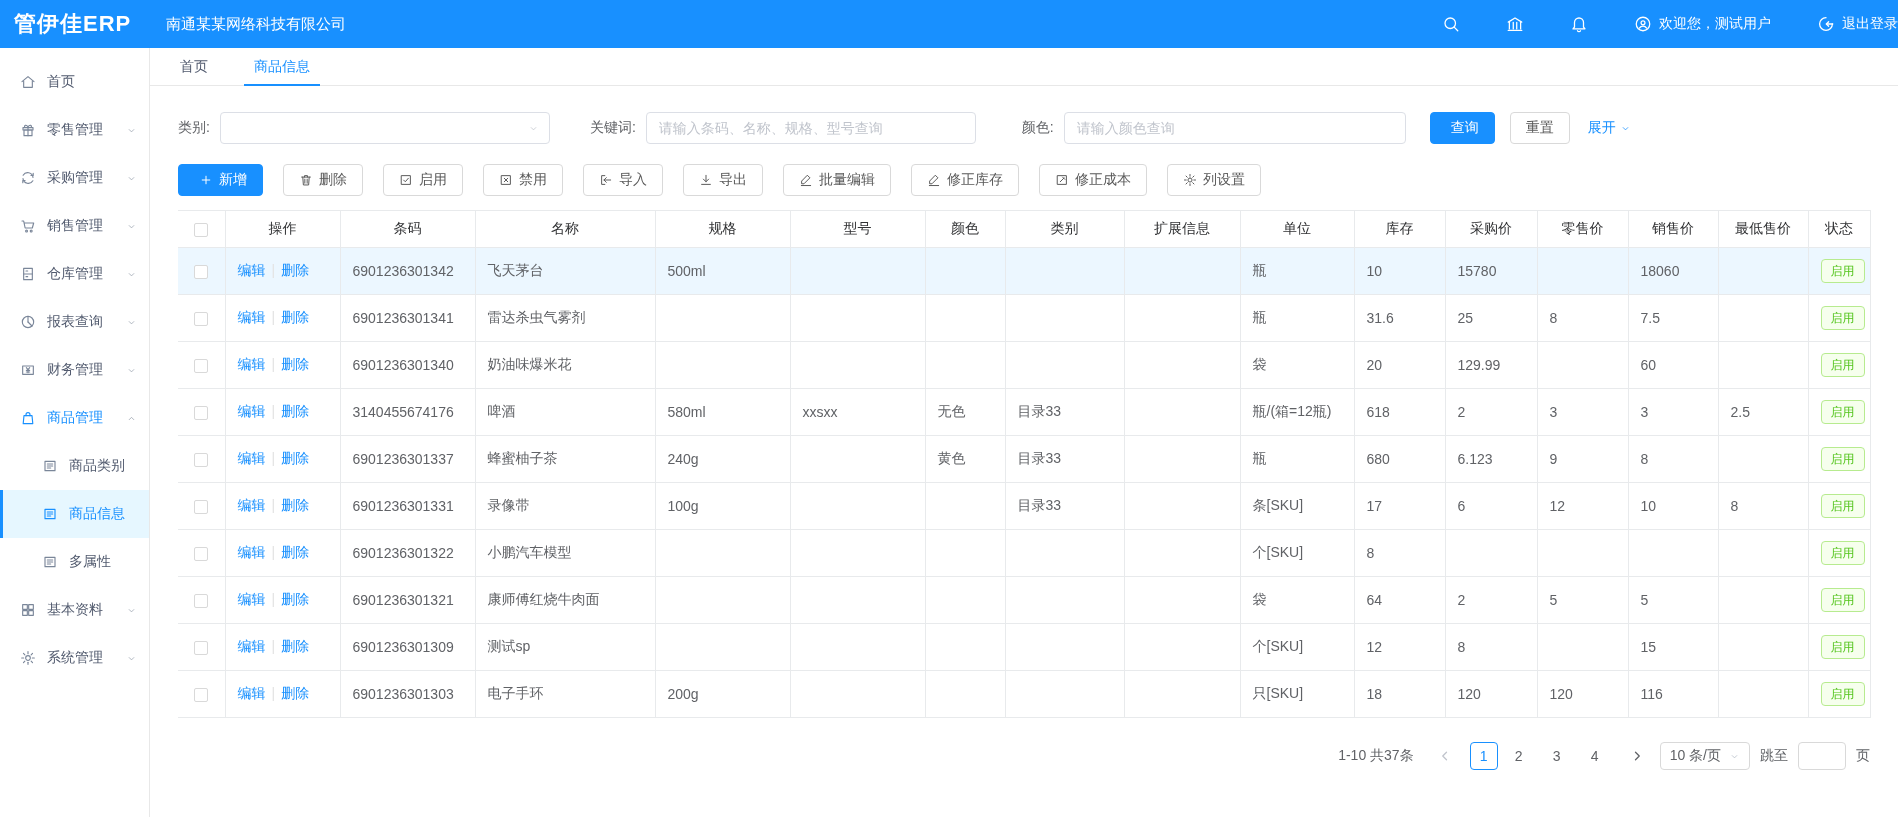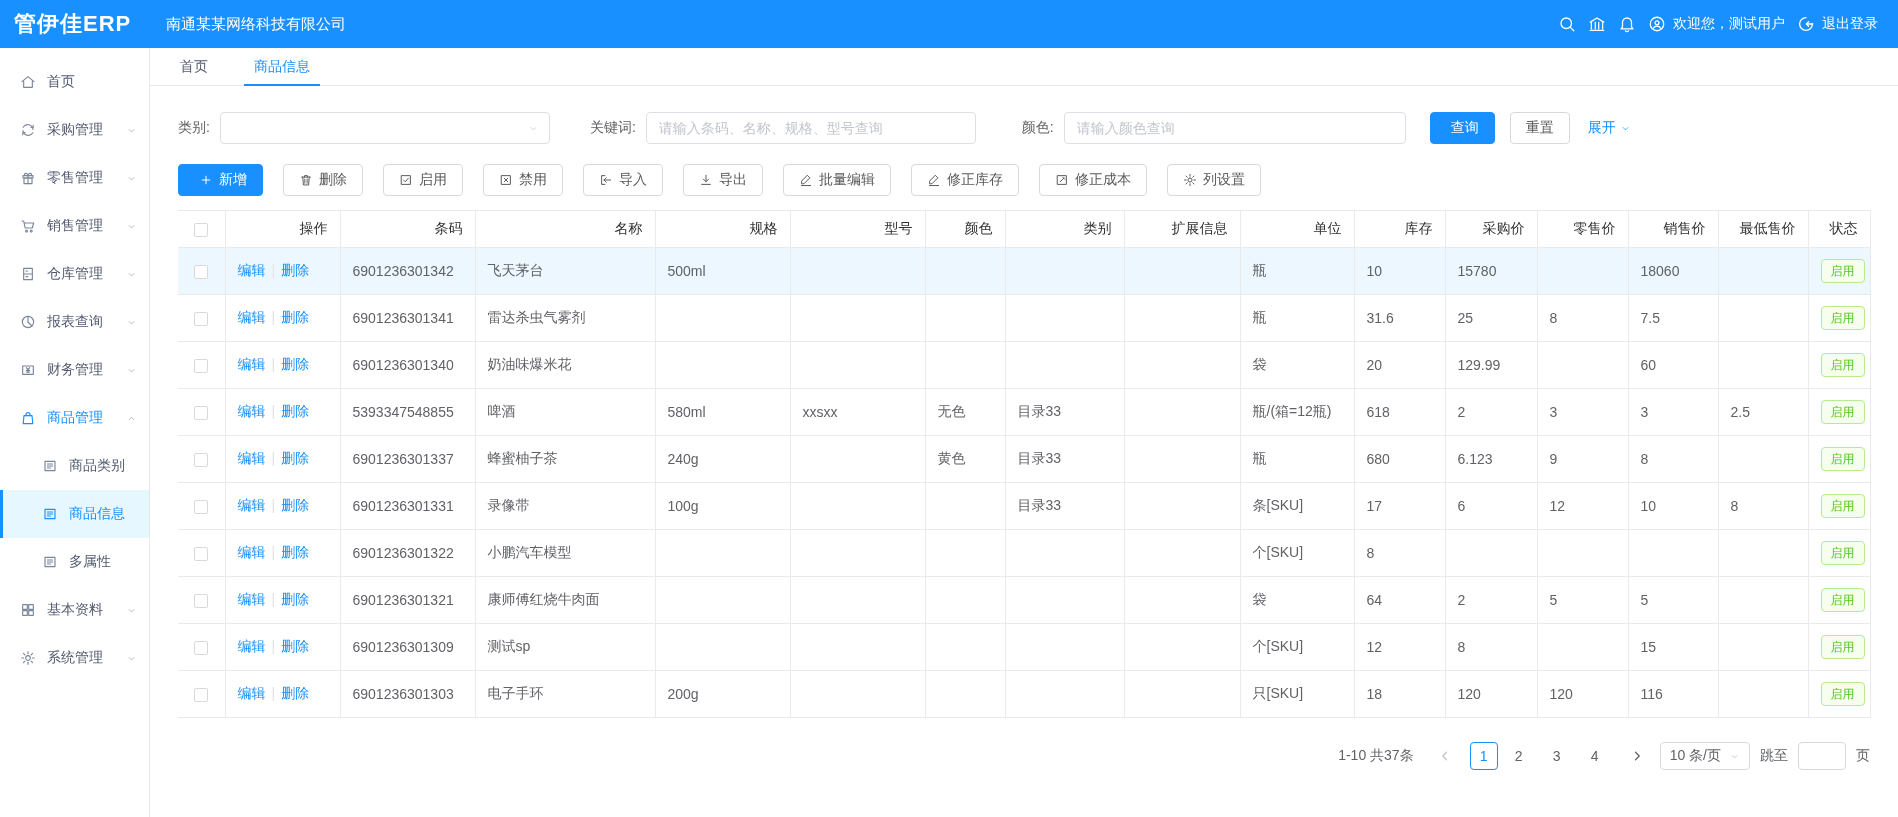--- a/index.html
+++ b/index.html
@@ -4,21 +4,21 @@
 <style>
   * { margin:0; padding:0; box-sizing:border-box; }
   html,body { width:1898px; height:817px; }
   body { font-family:"Liberation Sans","DejaVu Sans",sans-serif; font-size:14px; color:#606266; background:#fff; overflow:hidden; }
   svg { display:block; }
 
   
   .topbar { height:48px; background:#1890ff; color:#fff; display:flex; align-items:center; }
   .logo { width:150px; padding-left:14px; font-size:22px; font-weight:bold; letter-spacing:1px; white-space:nowrap; }
   .company { font-size:15px; margin-left:16px; }
-  .topbar-right { margin-left:auto; display:flex; align-items:center; gap:12px; padding-right:20px; }
+  .topbar-right { margin-left:auto; display:flex; align-items:center; gap:46px; }
   .top-icon svg { width:18px; height:18px; }
   .top-group { display:flex; align-items:center; gap:7px; cursor:pointer; }
   .top-group svg { width:17px; height:17px; }
 
   
   .shell { display:flex; height:769px; }
   .sidebar { width:150px; flex:0 0 150px; border-right:1px solid #e8e8e8; padding-top:10px; overflow:hidden; }
   .side-item { height:48px; display:flex; align-items:center; padding-left:20px; color:#515a6e; cursor:pointer; position:relative; }
   .side-item .i16 { color:#7a8699; }
   .side-item .lbl { margin-left:11px; }
@@ -56,21 +56,21 @@
   .search-btn { margin-right:15px; }
   .expand { color:#1890ff; margin-left:18px; display:flex; align-items:center; gap:4px; cursor:pointer; }
 
   
   .toolbar { margin-top:20px; display:flex; gap:20px; }
   .toolbar .btn svg { width:14px; height:14px; }
 
   
   .tableWrap { margin-top:14px; }
   table { width:100%; border-collapse:collapse; table-layout:fixed; font-size:14px; }
-  th { height:37px; font-weight:400; color:#303133; text-align:right; padding:0 12px; border-top:1px solid #e8eaec; border-bottom:1px solid #e8eaec; border-right:1px solid #e8eaec; background:#fff; overflow:hidden; white-space:nowrap; }
+  th { height:37px; font-weight:400; color:#303133; text-align:center; padding:0 12px; border-top:1px solid #e8eaec; border-bottom:1px solid #e8eaec; border-right:1px solid #e8eaec; background:#fff; overflow:hidden; white-space:nowrap; }
   td { height:47px; color:#606266; padding:0 12px; border-bottom:1px solid #e8eaec; border-right:1px solid #e8eaec; overflow:hidden; white-space:nowrap; }
   th:last-child, td:last-child { border-right:1px solid #e8eaec; }
   th:first-child, td:first-child { text-align:center; }
   tr.highlight td { background:#ecf7ff; }
   .cb { width:14px; height:14px; border:1px solid #d9d9d9; border-radius:2px; display:inline-block; background:#fff; vertical-align:middle; cursor:pointer; }
   .ops a { color:#1890ff; text-decoration:none; cursor:pointer; }
   .ops .sep { color:#e3e3e3; margin:0 6px; }
   .badge { display:inline-block; padding:2px 9px; font-size:12px; line-height:18px; color:#52c41a; border:1px solid #b7eb8f; background:#f6ffed; border-radius:4px; }
 
   
@@ -144,44 +144,44 @@
           <svg viewBox="0 0 24 24" fill="none" stroke="currentColor" stroke-width="1.7" stroke-linecap="round" stroke-linejoin="round">
             <path d="M3 11.5L12 4l9 7.5"></path>
             <path d="M5.5 10.5V20h13v-9.5"></path>
           </svg>
         </span>
         <span class="lbl">首页</span>
       </div>
       <div class="side-item">
         <span class="i16">
           <svg viewBox="0 0 24 24" fill="none" stroke="currentColor" stroke-width="1.7" stroke-linecap="round" stroke-linejoin="round">
-            <path d="M19.5 11a8 8 0 0 0-14.8-3.2"></path>
-            <path d="M4.5 13a8 8 0 0 0 14.8 3.2"></path>
-            <path d="M19.8 4.8v3.4h-3.4"></path>
-            <path d="M4.2 19.2v-3.4h3.4"></path>
-          </svg>
-        </span>
-        <span class="lbl">采购管理</span>
-        <span class="chev i12">
-          <svg viewBox="0 0 24 24" fill="none" stroke="currentColor" stroke-width="1.7" stroke-linecap="round" stroke-linejoin="round">
-            <path d="M7 10l5 5l5-5"></path>
-          </svg>
-        </span>
-      </div>
-      <div class="side-item">
-        <span class="i16">
-          <svg viewBox="0 0 24 24" fill="none" stroke="currentColor" stroke-width="1.7" stroke-linecap="round" stroke-linejoin="round">
             <path d="M4.5 8.5h15v3.5h-15z"></path>
             <path d="M6 12h12v8.5H6z"></path>
             <path d="M12 8.5V20.5"></path>
             <path d="M8.3 8.3C6.8 8.3 6 5.5 8 5c2-0.5 4 1.8 4 3.3"></path>
             <path d="M15.7 8.3c1.5 0 2.3-2.8 0.3-3.3c-2-0.5-4 1.8-4 3.3"></path>
           </svg>
         </span>
         <span class="lbl">零售管理</span>
+        <span class="chev i12">
+          <svg viewBox="0 0 24 24" fill="none" stroke="currentColor" stroke-width="1.7" stroke-linecap="round" stroke-linejoin="round">
+            <path d="M7 10l5 5l5-5"></path>
+          </svg>
+        </span>
+      </div>
+      <div class="side-item">
+        <span class="i16">
+          <svg viewBox="0 0 24 24" fill="none" stroke="currentColor" stroke-width="1.7" stroke-linecap="round" stroke-linejoin="round">
+            <path d="M19.5 11a8 8 0 0 0-14.8-3.2"></path>
+            <path d="M4.5 13a8 8 0 0 0 14.8 3.2"></path>
+            <path d="M19.8 4.8v3.4h-3.4"></path>
+            <path d="M4.2 19.2v-3.4h3.4"></path>
+          </svg>
+        </span>
+        <span class="lbl">采购管理</span>
         <span class="chev i12">
           <svg viewBox="0 0 24 24" fill="none" stroke="currentColor" stroke-width="1.7" stroke-linecap="round" stroke-linejoin="round">
             <path d="M7 10l5 5l5-5"></path>
           </svg>
         </span>
       </div>
       <div class="side-item">
         <span class="i16">
           <svg viewBox="0 0 24 24" fill="none" stroke="currentColor" stroke-width="1.7" stroke-linecap="round" stroke-linejoin="round">
             <path d="M3 4.5h2.5l2.2 10.5h10.8l2-7.5H6.3"></path>
@@ -560,21 +560,21 @@
                 <td>20</td>
                 <td>129.99</td>
                 <td></td>
                 <td>60</td>
                 <td></td>
                 <td><span class="badge">启用</span></td>
               </tr>
               <tr>
                 <td><span class="cb"></span></td>
                 <td class="ops"><a>编辑</a><span class="sep">|</span><a>删除</a></td>
-                <td>5393347548855</td>
+                <td>3140455674176</td>
                 <td>啤酒</td>
                 <td>580ml</td>
                 <td>xxsxx</td>
                 <td>无色</td>
                 <td>目录33</td>
                 <td></td>
                 <td>瓶/(箱=12瓶)</td>
                 <td>618</td>
                 <td>2</td>
                 <td>3</td>

